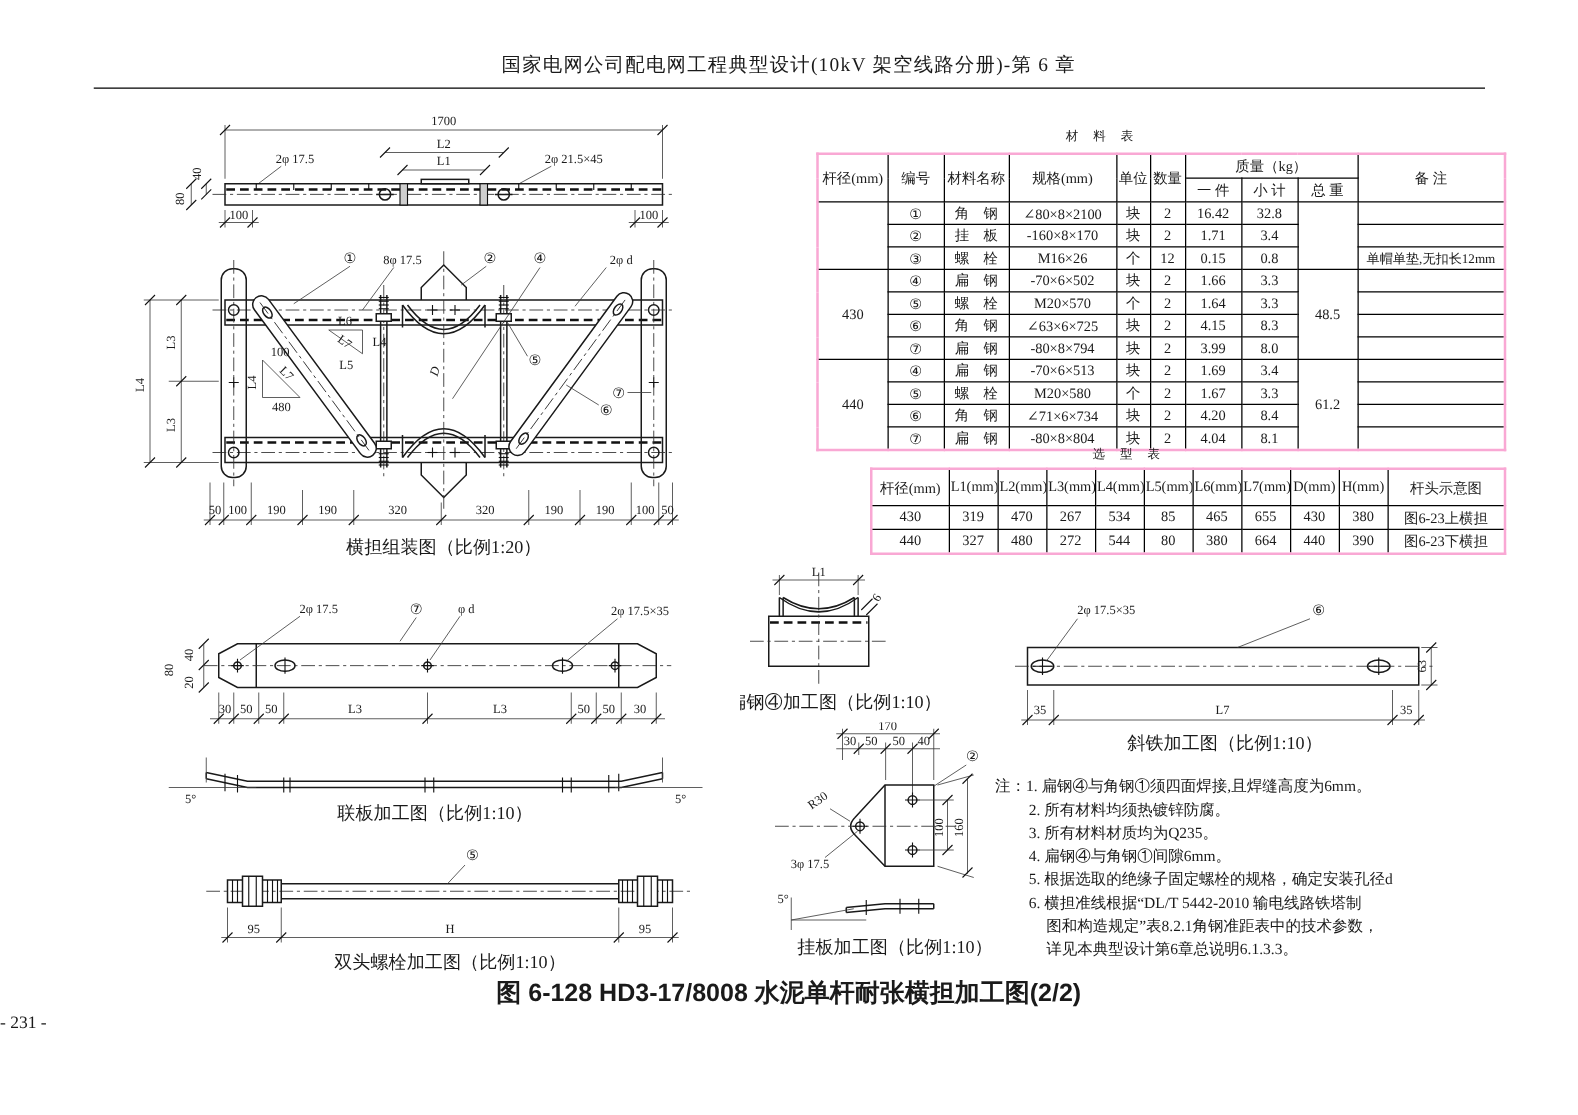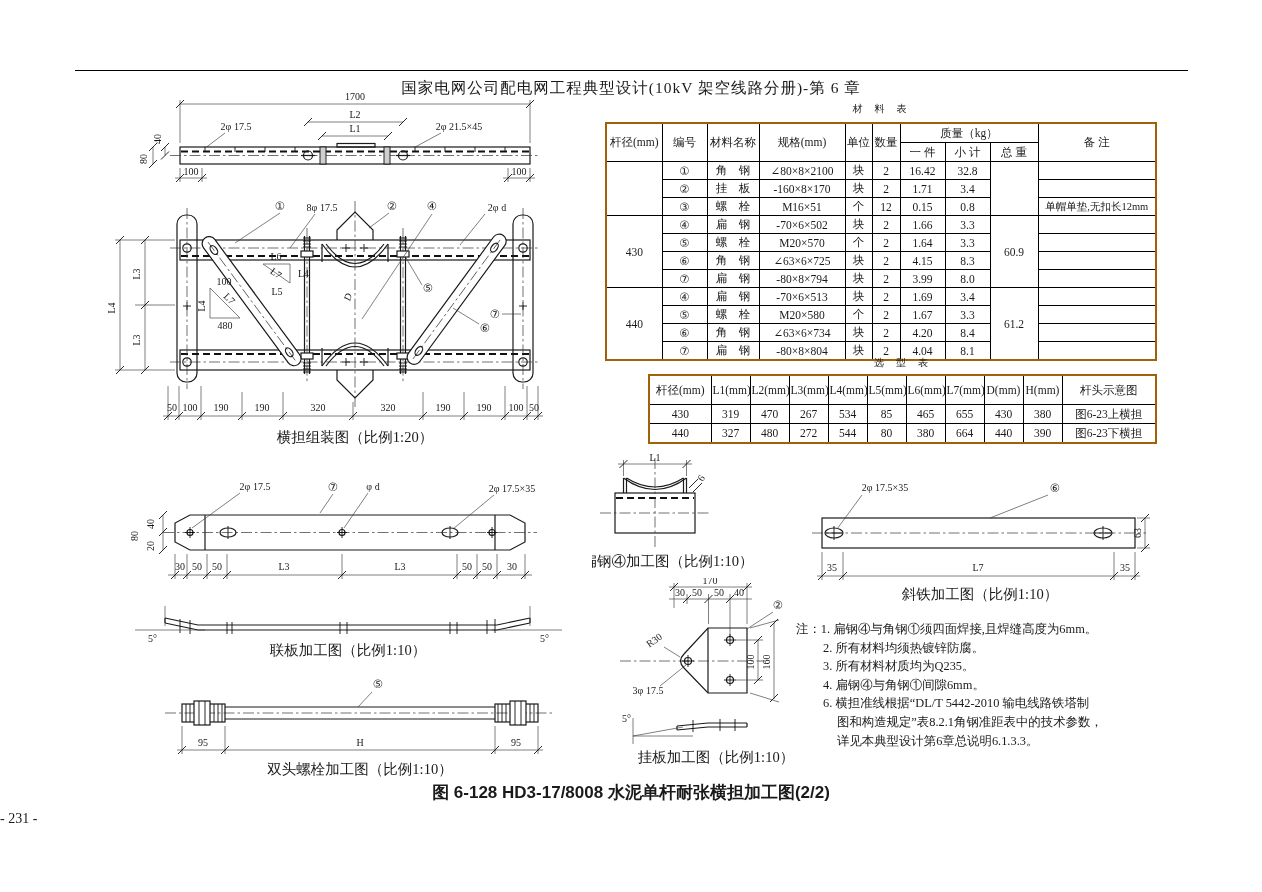--- a/index.html
+++ b/index.html
@@ -1,32 +1,32 @@
 <!DOCTYPE html>
 <html><head>
 <meta charset="utf-8">
 <style>
   html,body{margin:0;padding:0;background:#fff;}
   body{width:1262px;height:892px;position:relative;overflow:hidden;
        font-family:"Liberation Serif","DejaVu Serif",serif;color:#1a1a1a;}
   .abs{position:absolute;}
-  .hdr{top:42px;left:0;width:100%;text-align:center;font-size:15.5px;letter-spacing:1px;margin-top:36px;}
+  .hdr{top:42px;left:0;width:100%;text-align:center;font-size:15.5px;letter-spacing:1px;}
   .hdr-line{top:70px;left:75px;width:1113px;border-top:1.6px solid #000;}
-  .tbl{border-collapse:collapse;table-layout:fixed;border:2px solid #a16207;}
+  .tbl{border-collapse:collapse;table-layout:fixed;border:2px solid #f9a8d4;margin-left:48px;}
   .tbl td{border:1px solid #000;text-align:center;vertical-align:middle;
           font-size:11.5px;padding:0 1px;overflow:hidden;white-space:nowrap;}
   .mat td{height:17px;}
   .mat tr.h td{height:18px;}
   .sel tr.h td{height:28px;}
   .sel td{height:18px;}
   .tbl-title{text-align:center;font-size:10px;letter-spacing:1px;}
   .notes{font-size:12.4px;line-height:18.6px;}
   .notes .pl{padding-left:27px;}
   .notes .cont{padding-left:41px;}
-  .figcap{top:781px;left:0;width:100%;text-align:center;font-size:17px;font-weight:bold;
+  .figcap{top:781px;left:0;width:100%;text-align:center;font-size:20px;font-weight:bold;
           font-family:"Liberation Sans","DejaVu Sans",sans-serif;}
   .pagenum{top:811px;left:0;width:100%;text-align:left;font-size:14px;}
   
   .s1{stroke:#1a1a1a;stroke-width:1.2;fill:none;}
   .sf{stroke:#1a1a1a;stroke-width:1.2;fill:#fff;}
   .s0{stroke:#3a3a3a;stroke-width:0.65;fill:none;}
   .sd{stroke:#111;stroke-width:2;fill:none;stroke-dasharray:7 4;}
   .cl{stroke:#333;stroke-width:0.7;fill:none;stroke-dasharray:11 3 2.5 3;}
   .hx{stroke:#111;stroke-width:0.9;fill:none;}
   text{fill:#1a1a1a;font-family:"Liberation Serif","DejaVu Serif",serif;}
@@ -665,37 +665,37 @@
         <td>-160×8×170</td>
         <td>块</td>
         <td>2</td>
         <td>1.71</td>
         <td>3.4</td>
         <td></td>
       </tr>
   <tr>
         <td>③</td>
         <td>螺　栓</td>
-        <td>M16×51</td>
+        <td>M16×26</td>
         <td>个</td>
         <td>12</td>
         <td>0.15</td>
         <td>0.8</td>
         <td style="font-size:10.5px">单帽单垫,无扣长12mm</td>
       </tr>
   <tr>
     <td rowspan="4">430</td>
     <td>④</td>
         <td>扁　钢</td>
         <td>-70×6×502</td>
         <td>块</td>
         <td>2</td>
         <td>1.66</td>
         <td>3.3</td>
-    <td rowspan="4">60.9</td>
+    <td rowspan="4">48.5</td>
     <td></td>
   </tr>
   <tr>
         <td>⑤</td>
         <td>螺　栓</td>
         <td>M20×570</td>
         <td>个</td>
         <td>2</td>
         <td>1.64</td>
         <td>3.3</td>
@@ -739,21 +739,21 @@
         <td>M20×580</td>
         <td>个</td>
         <td>2</td>
         <td>1.67</td>
         <td>3.3</td>
         <td></td>
       </tr>
   <tr>
         <td>⑥</td>
         <td>角　钢</td>
-        <td>∠63×6×734</td>
+        <td>∠71×6×734</td>
         <td>块</td>
         <td>2</td>
         <td>4.20</td>
         <td>8.4</td>
         <td></td>
       </tr>
   <tr>
         <td>⑦</td>
         <td>扁　钢</td>
         <td>-80×8×804</td>
@@ -822,19 +822,20 @@
         <td>图6-23下横担</td>
   </tr>
 </tbody>
   </table>
 
 <div class="abs notes" style="left:796px;top:620px;width:412px">
   <div><span>注：</span><span>1. 扁钢④与角钢①须四面焊接,且焊缝高度为6mm。</span></div>
   <div class="pl">2. 所有材料均须热镀锌防腐。</div>
   <div class="pl">3. 所有材料材质均为Q235。</div>
   <div class="pl">4. 扁钢④与角钢①间隙6mm。</div>
+  <div class="pl">5. 根据选取的绝缘子固定螺栓的规格，确定安装孔径d</div>
   <div class="pl">6. 横担准线根据“DL/T 5442-2010 输电线路铁塔制</div>
   <div class="cont">图和构造规定”表8.2.1角钢准距表中的技术参数，</div>
   <div class="cont">详见本典型设计第6章总说明6.1.3.3。</div>
 </div>
 
 <div class="abs figcap">图 6-128  HD3-17/8008 水泥单杆耐张横担加工图(2/2)</div>
 <div class="abs pagenum">- 231 -</div>
 
 </body></html>

